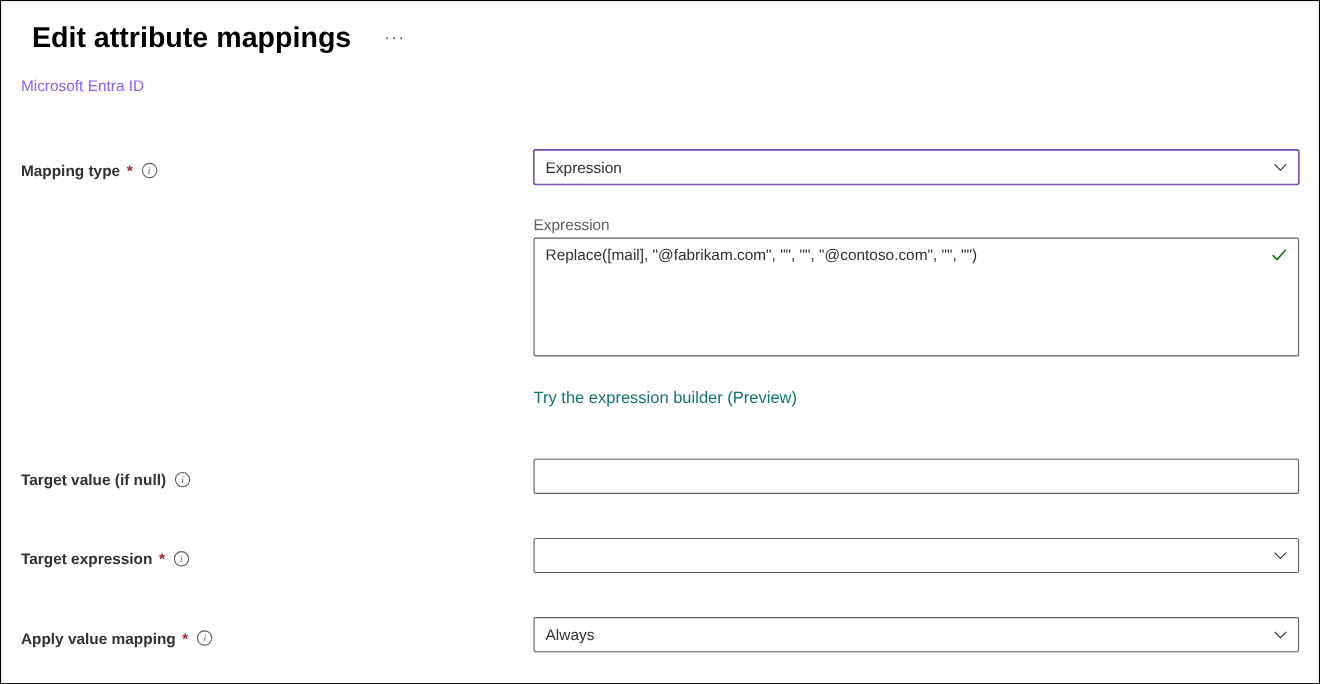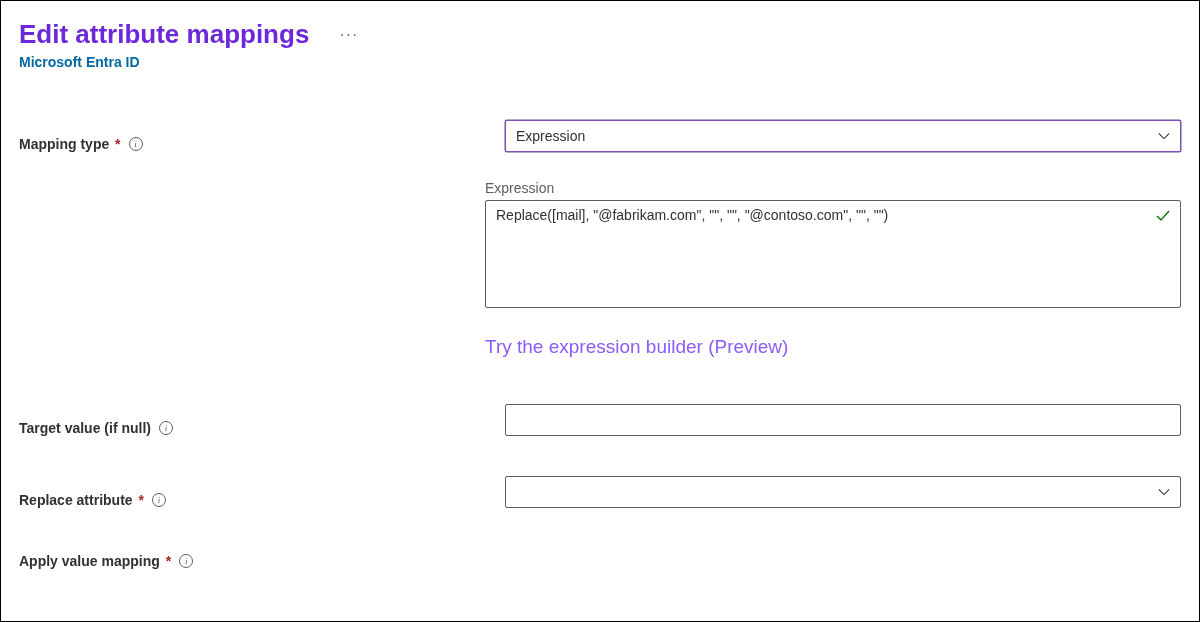--- a/index.html
+++ b/index.html
@@ -20,39 +20,38 @@
       margin-bottom: 50px;
     }
     .page-title-row {
       display: flex;
       align-items: center;
       gap: 30px;
     }
     .page-title {
       font-size: 26px;
       font-weight: 600;
-      color: #6d28d9;
+      color: #000000;
+      margin-left: 10px;
     }
     .more-dots {
       font-size: 16px;
       color: #605e5c;
       letter-spacing: 1px;
       cursor: pointer;
     }
     .page-subtitle {
       font-size: 14px;
-      color: #0369a1;
-      margin-top: 4px;
-      font-weight: bold;
+      color: #8b5cf6;
+      margin-top: 20px;
     }
     .form-row {
       display: flex;
-      align-items: flex-end;
+      align-items: center;
       margin-bottom: 40px;
-      gap: 20px;
     }
     .form-row.tight {
       margin-bottom: 30px;
     }
     .label-col {
       width: 466px;
       flex-shrink: 0;
       display: flex;
       align-items: center;
       gap: 8px;
@@ -162,22 +161,22 @@
       width: 16px;
       height: 16px;
       display: block;
     }
     .link-row {
       margin-left: 466px;
       margin-top: 20px;
       margin-bottom: 46px;
     }
     .link-text {
-      font-size: 19px;
-      color: #8b5cf6;
+      font-size: 15px;
+      color: #0f766e;
       cursor: pointer;
     }
   </style>
 </head>
 <body>
 
 <div class="page-header">
   <div class="page-title-row">
     <h1 class="page-title">Edit attribute mappings</h1>
     <span class="more-dots">···</span>
@@ -228,21 +227,21 @@
     <span class="info-icon">i</span>
   </div>
   <div class="input-col">
     <input type="text" class="text-input" value="" style="">
   </div>
 </div>
 
 <div class="form-row">
   <div class="label-col">
     <span class="field-label">
-      <span>Replace attribute</span><span class="required-star"> *</span>
+      <span>Target expression</span><span class="required-star"> *</span>
     </span>
     <span class="info-icon">i</span>
   </div>
   <div class="input-col">
     <div class="select-wrap">
       <div class="select-field">
         <span></span>
       </div>
       <span class="chevron-down">
         <svg viewBox="0 0 16 16">
@@ -253,13 +252,25 @@
   </div>
 </div>
 
 <div class="form-row">
   <div class="label-col">
     <span class="field-label">
       <span>Apply value mapping</span><span class="required-star"> *</span>
     </span>
     <span class="info-icon">i</span>
   </div>
+  <div class="input-col">
+    <div class="select-wrap">
+      <div class="select-field">
+        <span>Always</span>
+      </div>
+      <span class="chevron-down">
+        <svg viewBox="0 0 16 16">
+            <path d="M2 5 L8 11 L14 5" stroke="#323130" stroke-width="1.2" fill="none"></path>
+          </svg>
+      </span>
+    </div>
+  </div>
 </div>
 
 </body></html>

